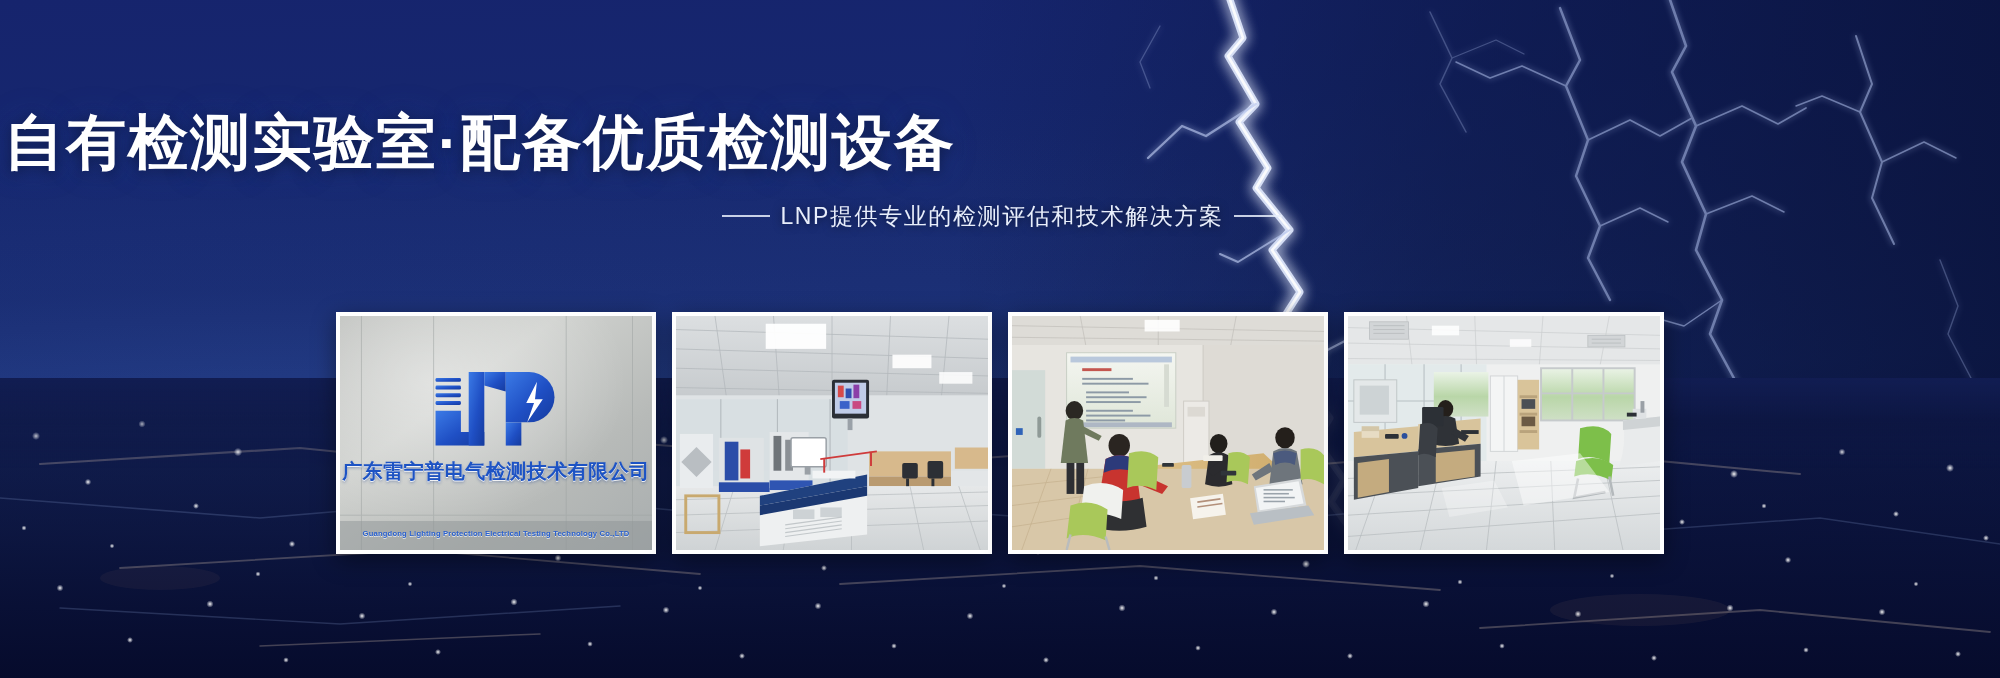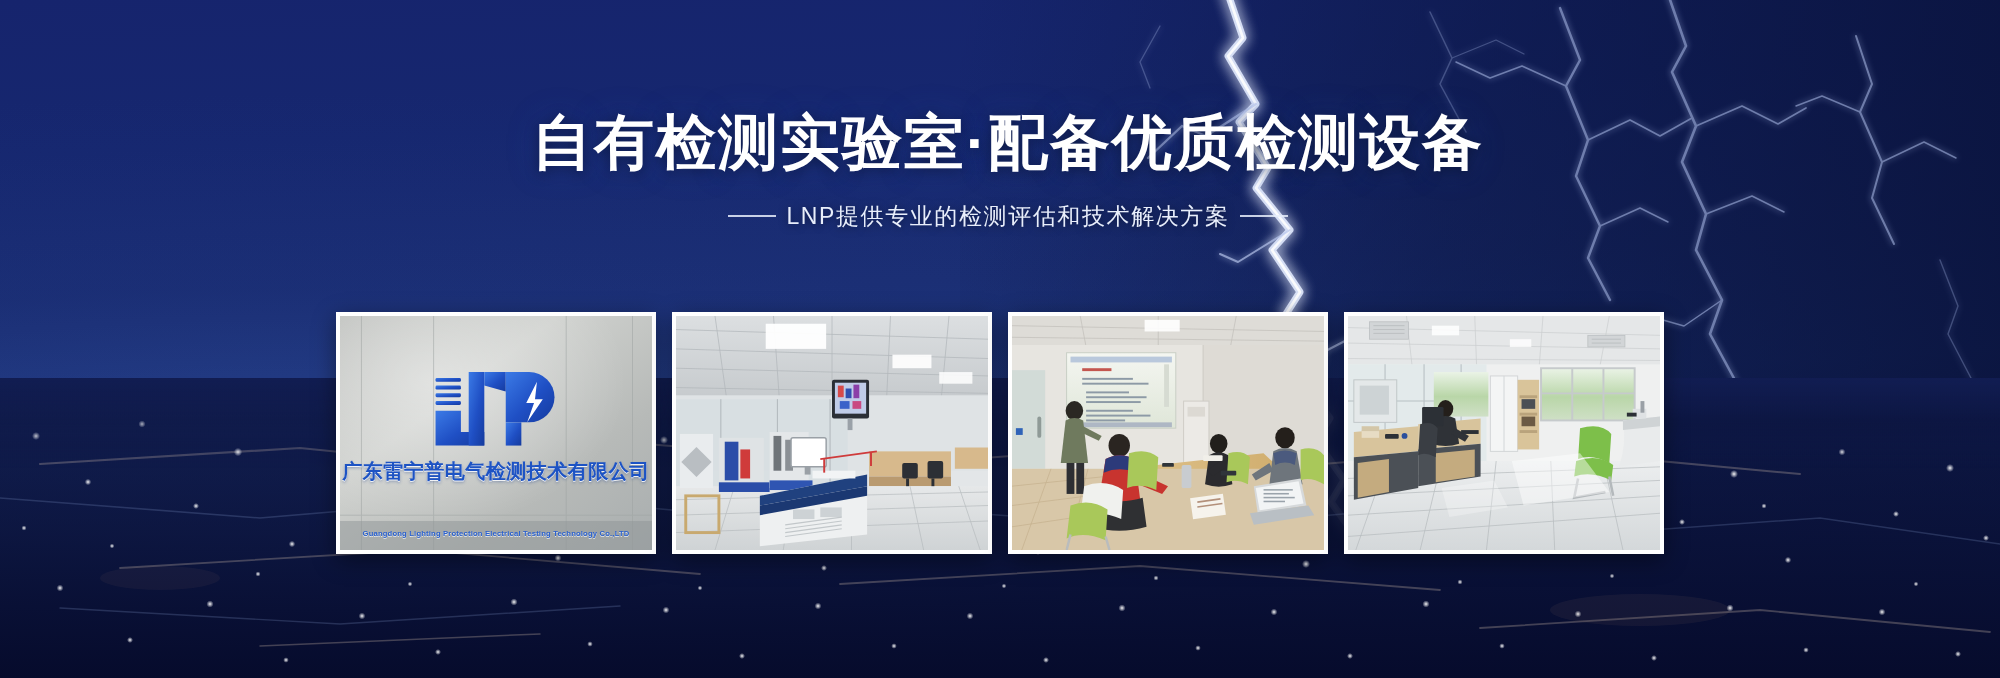--- a/index.html
+++ b/index.html
@@ -40,22 +40,22 @@
   .city-canvas{ position:absolute; inset:0; }
   .city-canvas svg{ width:100%; height:100%; display:block; }
   .city-haze{
     position:absolute; left:0; right:0; bottom:0; height:300px;
     background:linear-gradient(180deg, rgba(18,30,84,.92) 0%, rgba(14,24,70,.35) 14%, rgba(10,18,56,0) 30%);
     pointer-events:none;
   }
 
   
   .headline-wrap{
-    position:absolute; left:16px; right:0; top:108px;
-    text-align:center; z-index:8;
+    position:absolute; left:4px; right:0; top:108px;
+    text-align:left; z-index:8;
   }
   .headline{
     color:#ffffff;
     font-size:60px;
     font-weight:bold;
     letter-spacing:2px;
     line-height:1.18;
     text-shadow:0 2px 14px rgba(0,0,0,.45), 0 0 30px rgba(40,80,190,.35);
     white-space:nowrap;
   }

